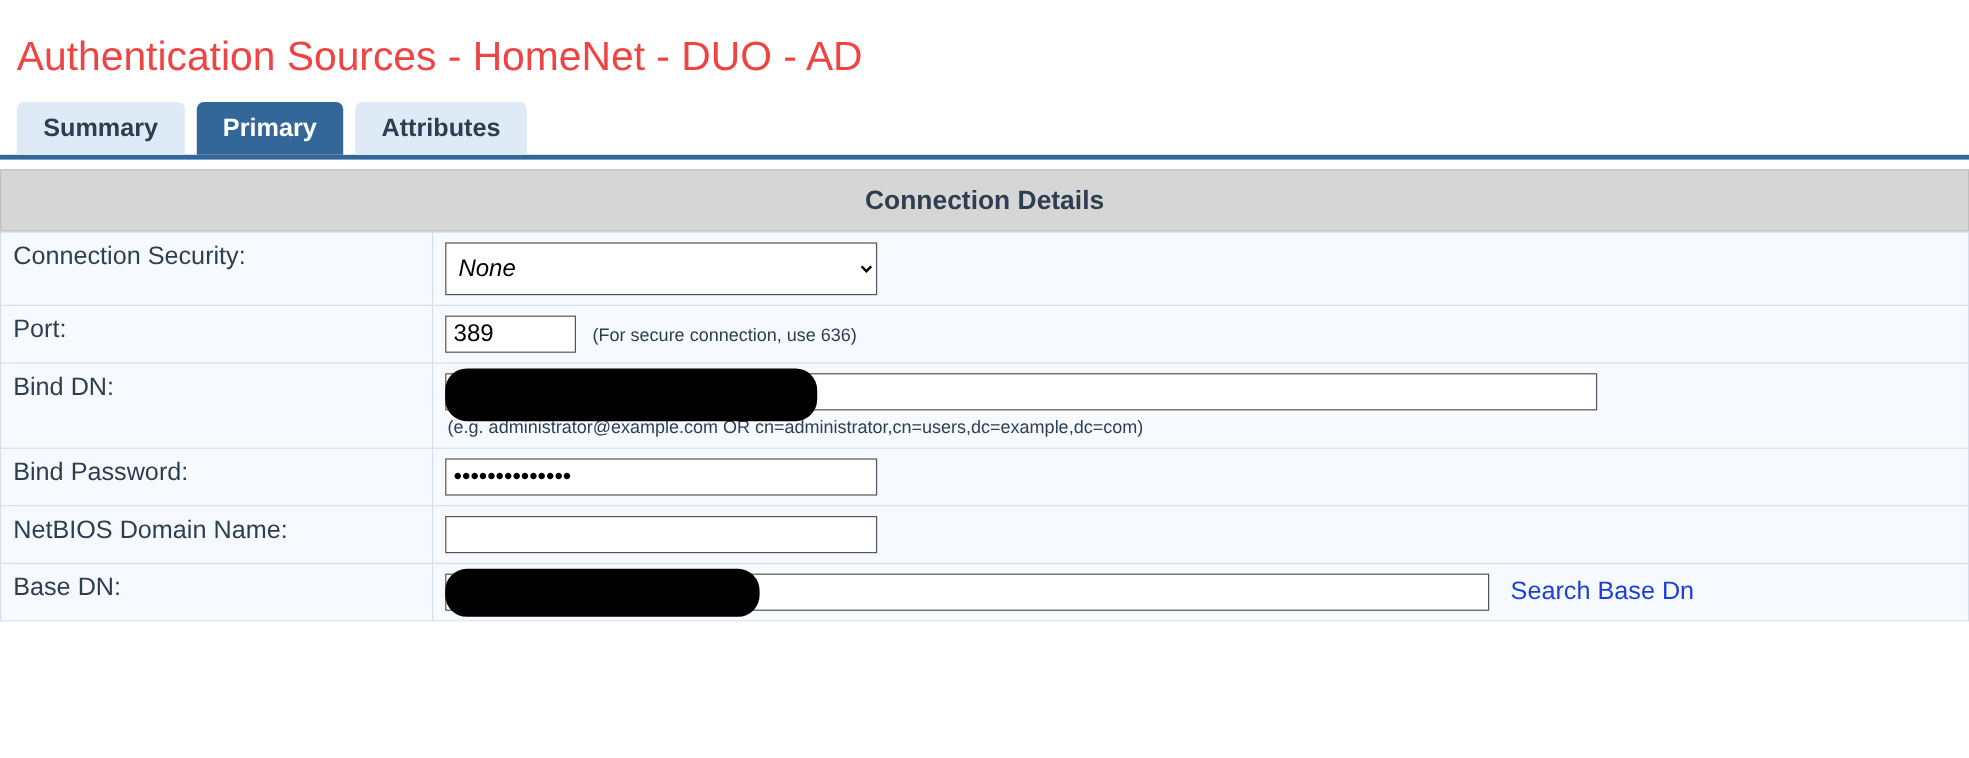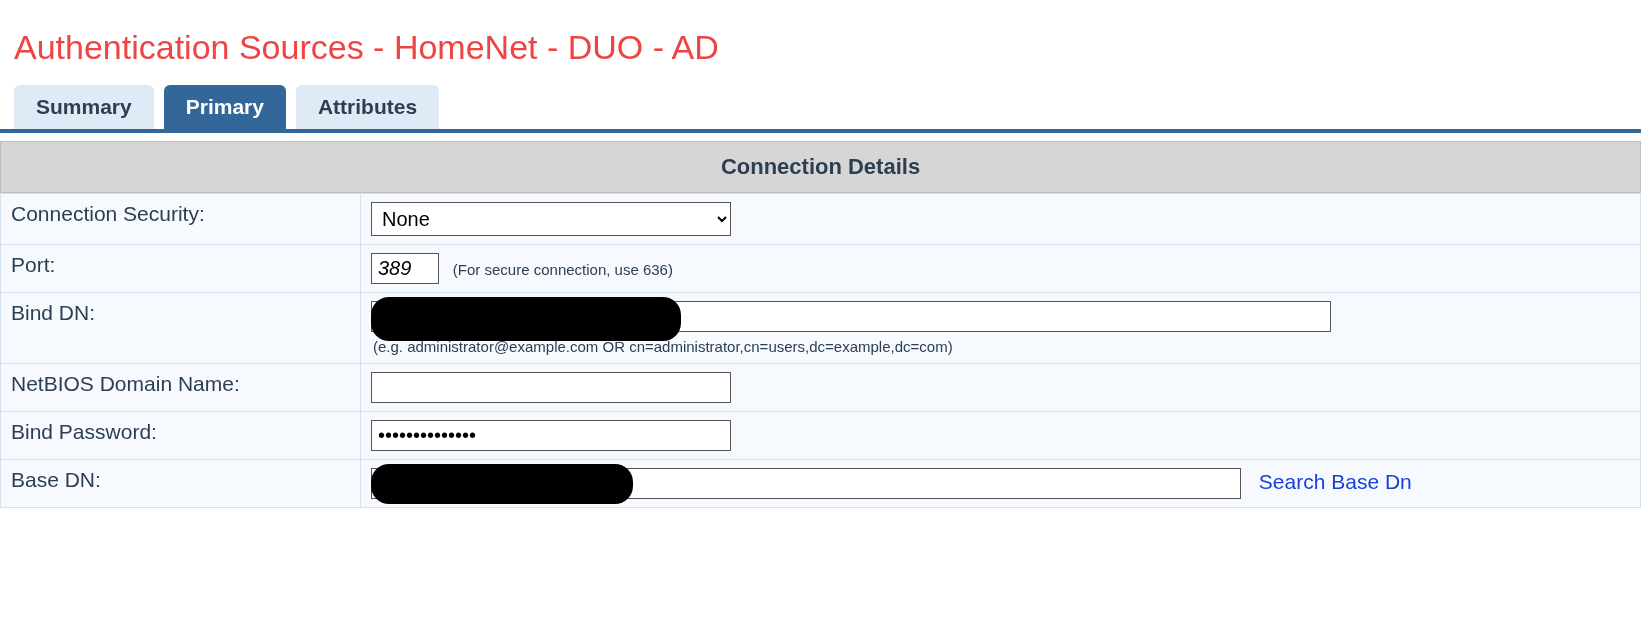--- a/index.html
+++ b/index.html
@@ -70,22 +70,22 @@
     }
     input[type="text"], input[type="password"], select {
       font-family: inherit;
       font-size: 20px;
       padding: 3px 6px;
       border: 1px solid #555;
       background: #fff;
       color: #000;
     }
     .input-hostname { width: 380px; }
-    .select-conn { width: 360px; height: 34px; }
-    .input-port { width: 68px; font-style: italic; }
+    .select-conn { width: 360px; height: 44px; font-style: italic; }
+    .input-port { width: 109px; }
     .input-binddn { width: 960px; }
     .input-bindpw { width: 360px; }
     .input-netbios { width: 360px; }
     .input-basedn { width: 870px; }
     .hint { color: #2d3e50; font-size: 15px; margin-left: 8px; }
     .help-block { display: block; margin-top: 6px; margin-left: 2px; }
     .redacted {
       display: inline-block;
       background: #000;
       border-radius: 18px;
@@ -141,29 +141,29 @@
     <td class="label-cell">Bind DN:</td>
     <td class="value-cell">
       <span class="binddn-wrap">
         <input type="text" class="input-binddn" value="" style="">
         <span class="redacted redacted-binddn binddn-overlay"></span>
       </span>
       <span class="hint help-block">(e.g. administrator@example.com OR cn=administrator,cn=users,dc=example,dc=com)</span>
     </td>
   </tr>
   <tr>
+    <td class="label-cell">Bind Password:</td>
+    <td class="value-cell">
+      <input type="password" class="input-bindpw" value="••••••••••••••" style="">
+    </td>
+  </tr>
+  <tr>
     <td class="label-cell">NetBIOS Domain Name:</td>
     <td class="value-cell">
       <input type="text" class="input-netbios" value="" style="">
-    </td>
-  </tr>
-  <tr>
-    <td class="label-cell">Bind Password:</td>
-    <td class="value-cell">
-      <input type="password" class="input-bindpw" value="••••••••••••••" style="">
     </td>
   </tr>
   <tr>
     <td class="label-cell">Base DN:</td>
     <td class="value-cell">
       <span class="basedn-wrap">
         <input type="text" class="input-basedn" value="" style="">
         <span class="redacted redacted-basedn basedn-overlay"></span>
       </span>
       <span class="link-text">Search Base Dn</span>

